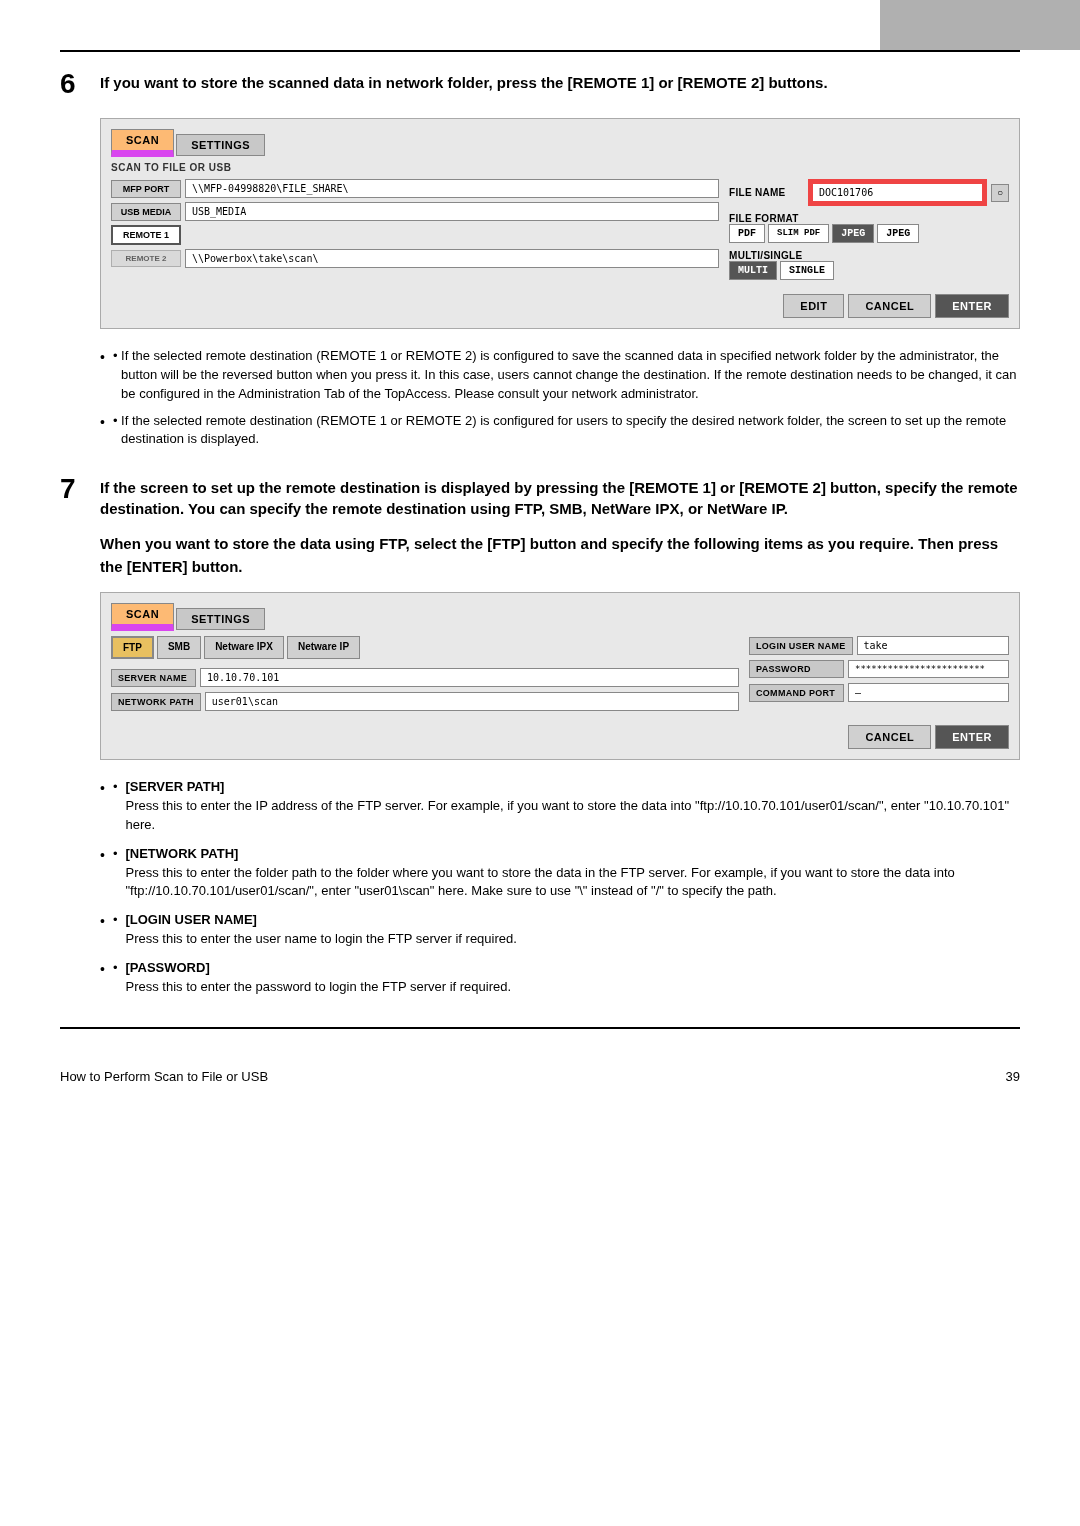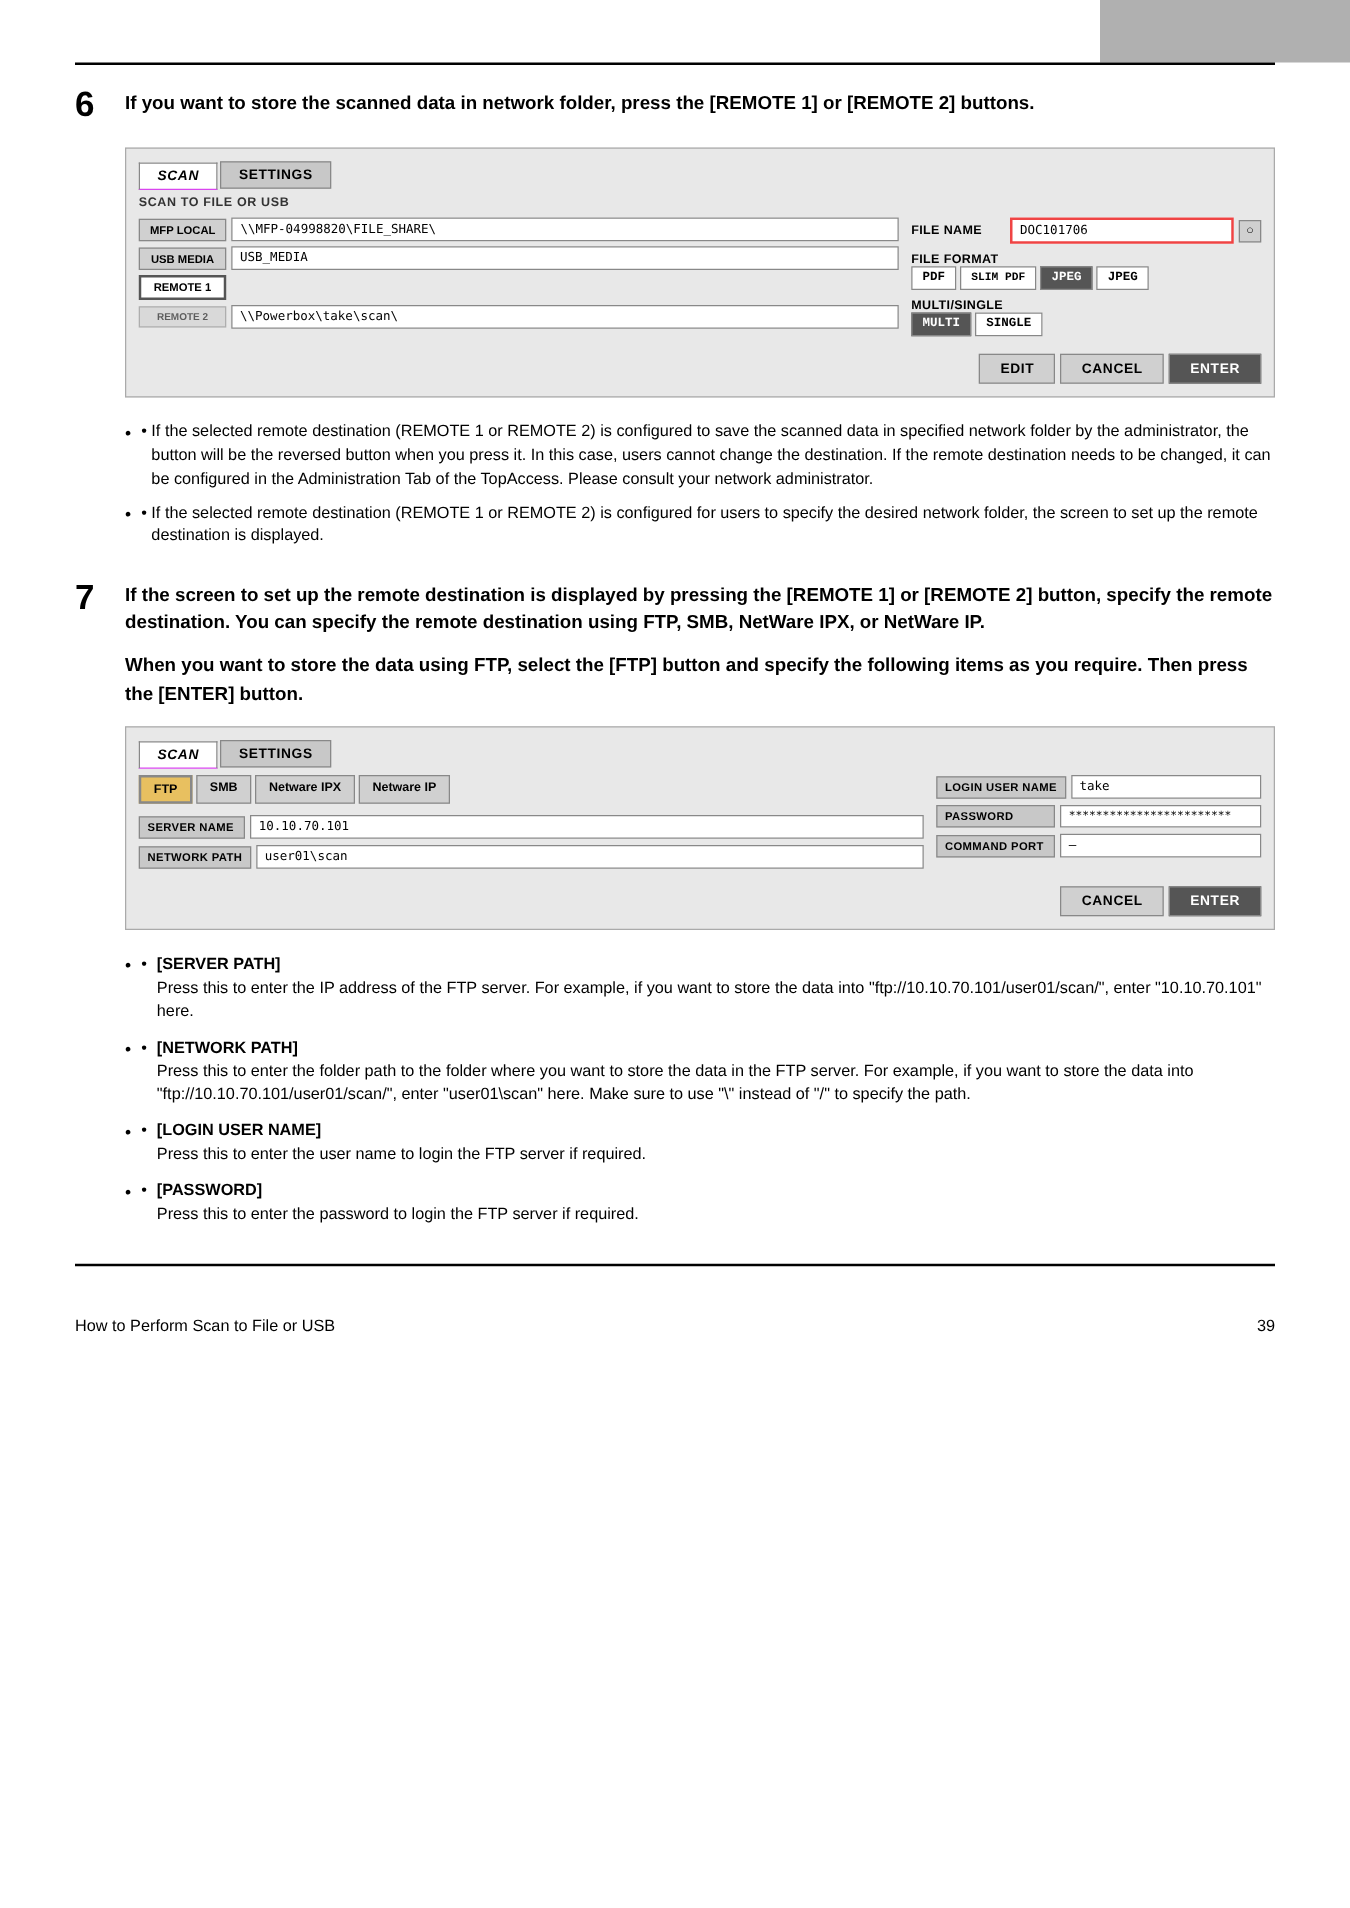--- a/index.html
+++ b/index.html
@@ -70,24 +70,23 @@
       padding: 4px 14px;
       font-size: 11px;
       font-weight: bold;
       letter-spacing: 0.5px;
       border: 1px solid #888;
       cursor: pointer;
       font-family: Arial, sans-serif;
     }
 
     .tab-btn.active {
-      background: #ffffff;
-      border-bottom: 1px solid #d946ef;
+      background: #fdba74;
+      border-bottom: 7px solid #d946ef;
       margin-bottom: -1px;
-      font-style: italic;
     }
 
     .tab-btn.inactive {
       background: #c8c8c8;
     }
 
     .panel-label {
       font-size: 10px;
       font-weight: bold;
       letter-spacing: 0.5px;
@@ -156,21 +155,21 @@
       font-size: 10px;
       font-weight: bold;
       letter-spacing: 0.3px;
       min-width: 75px;
     }
 
     .field-value {
       font-size: 10px;
       font-family: monospace;
       background: #fff;
-      border: 2px solid #ef4444;
+      border: 5px solid #ef4444;
       padding: 3px 6px;
       flex: 1;
     }
 
     .field-icon {
       width: 18px;
       height: 18px;
       border: 1px solid #888;
       background: #d0d0d0;
       display: flex;
@@ -410,21 +409,21 @@
       <div class="tab-btn active">SCAN</div>
       <div class="tab-btn inactive">SETTINGS</div>
     </div>
     <div class="panel-label">SCAN TO FILE OR USB</div>
 
     <div class="panel-body">
 
       <div class="panel-left">
 
         <div class="dest-row">
-          <div class="dest-label-btn" style="font-size:9px;">MFP LOCAL</div>
+          <div class="dest-label-btn" style="font-size:9px;">MFP PORT</div>
           <div class="dest-value">\\MFP-04998820\FILE_SHARE\</div>
         </div>
 
         <div class="dest-row">
           <div class="dest-label-btn" style="font-size:9px;">USB MEDIA</div>
           <div class="dest-value">USB_MEDIA</div>
         </div>
 
         <div class="dest-row">
           <div class="dest-label-btn selected" style="font-size:9px;">REMOTE 1</div>

